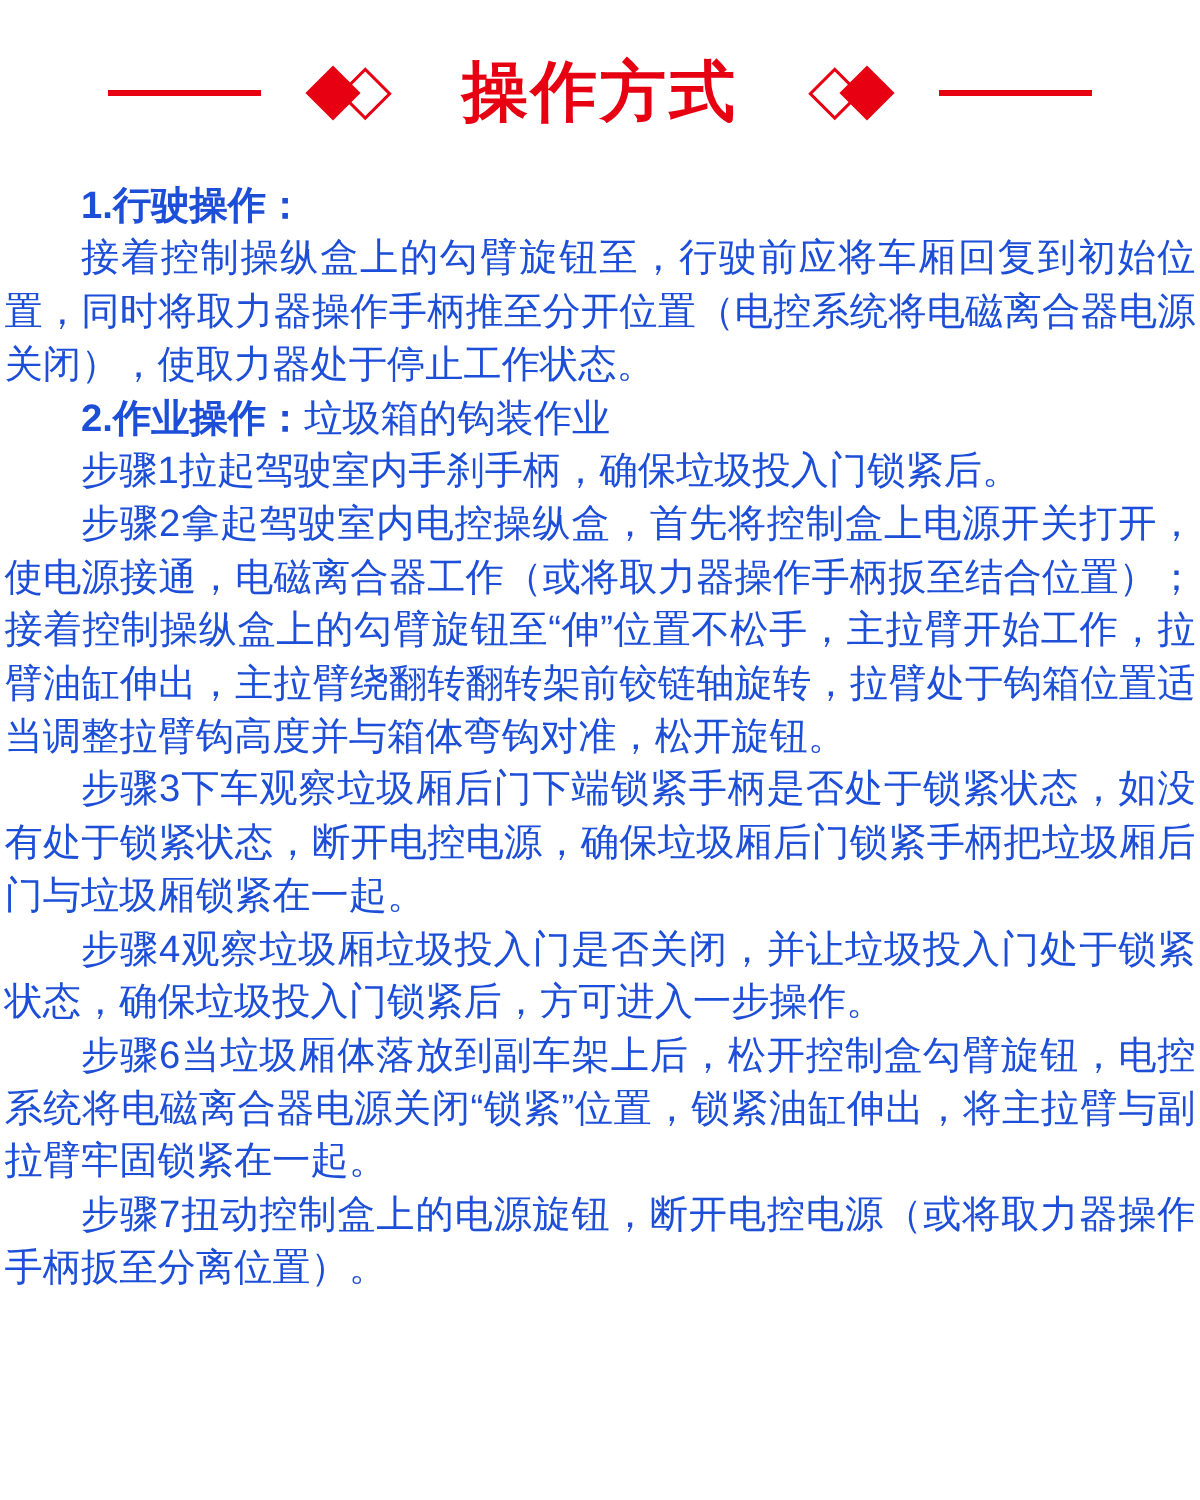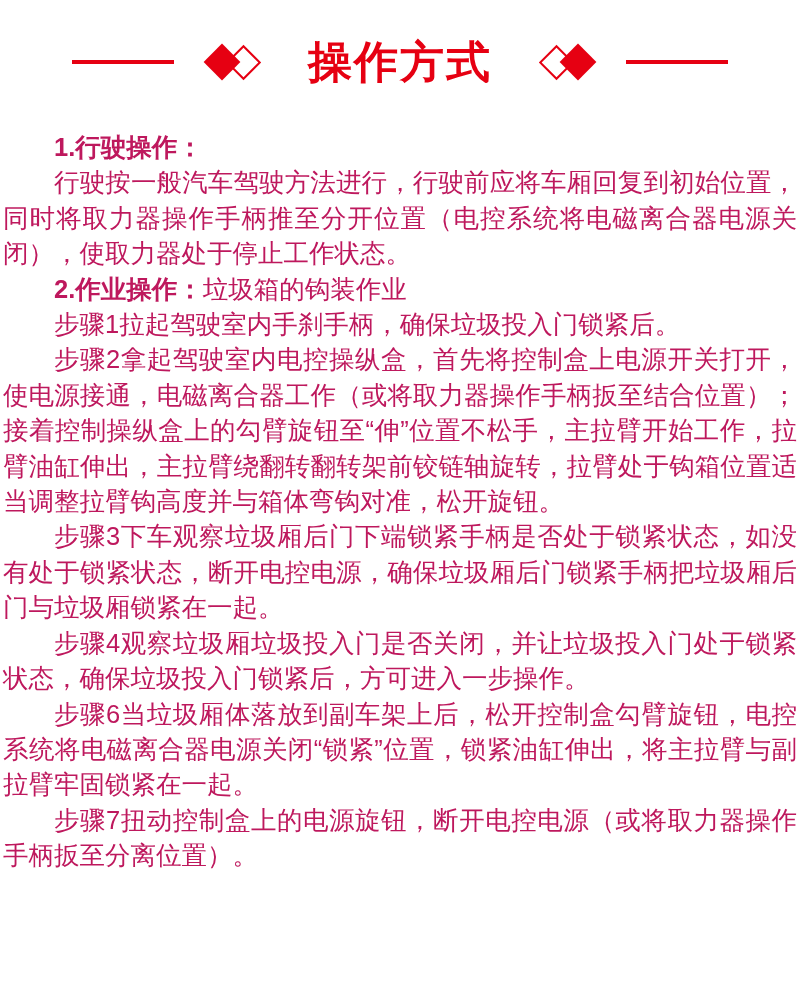--- a/index.html
+++ b/index.html
@@ -61,25 +61,25 @@
     font-size: 44px;
     line-height: 1;
     font-weight: bold;
     color: #E60012;
     letter-spacing: 2px;
     white-space: nowrap;
   }
 
   
   .body-text {
-    margin-top: 32px;
+    margin-top: 22px;
     padding: 0 3px;
     font-size: 25.5px;
     line-height: 35.4px;
-    color: #be185d;
+    color: #1d4ed8;
     text-align: justify;
     text-justify: inter-ideograph;
   }
   .body-text p {
     margin: 0;
     text-indent: 2em;
   }
   .bold { font-weight: bold; }
 </style>
 </head>
@@ -96,21 +96,21 @@
     <h1 class="title">操作方式</h1>
     <span class="diamond-pair pair-right">
       <span class="d-outline"></span>
       <span class="d-fill"></span>
     </span>
     <span class="rule"></span>
   </div>
 
   <div class="body-text">
     <p class="bold">1.行驶操作：</p>
-    <p>行驶按一般汽车驾驶方法进行，行驶前应将车厢回复到初始位置，同时将取力器操作手柄推至分开位置（电控系统将电磁离合器电源关闭），使取力器处于停止工作状态。</p>
+    <p>接着控制操纵盒上的勾臂旋钮至，行驶前应将车厢回复到初始位置，同时将取力器操作手柄推至分开位置（电控系统将电磁离合器电源关闭），使取力器处于停止工作状态。</p>
     <p><span class="bold">2.作业操作：</span><span>垃圾箱的钩装作业</span></p>
     <p>步骤1拉起驾驶室内手刹手柄，确保垃圾投入门锁紧后。</p>
     <p>步骤2拿起驾驶室内电控操纵盒，首先将控制盒上电源开关打开，使电源接通，电磁离合器工作（或将取力器操作手柄扳至结合位置）；接着控制操纵盒上的勾臂旋钮至“伸”位置不松手，主拉臂开始工作，拉臂油缸伸出，主拉臂绕翻转翻转架前铰链轴旋转，拉臂处于钩箱位置适当调整拉臂钩高度并与箱体弯钩对准，松开旋钮。</p>
     <p>步骤3下车观察垃圾厢后门下端锁紧手柄是否处于锁紧状态，如没有处于锁紧状态，断开电控电源，确保垃圾厢后门锁紧手柄把垃圾厢后门与垃圾厢锁紧在一起。</p>
     <p>步骤4观察垃圾厢垃圾投入门是否关闭，并让垃圾投入门处于锁紧状态，确保垃圾投入门锁紧后，方可进入一步操作。</p>
     <p>步骤6当垃圾厢体落放到副车架上后，松开控制盒勾臂旋钮，电控系统将电磁离合器电源关闭“锁紧”位置，锁紧油缸伸出，将主拉臂与副拉臂牢固锁紧在一起。</p>
     <p>步骤7扭动控制盒上的电源旋钮，断开电控电源（或将取力器操作手柄扳至分离位置）。</p>
   </div>
 
 </div>

